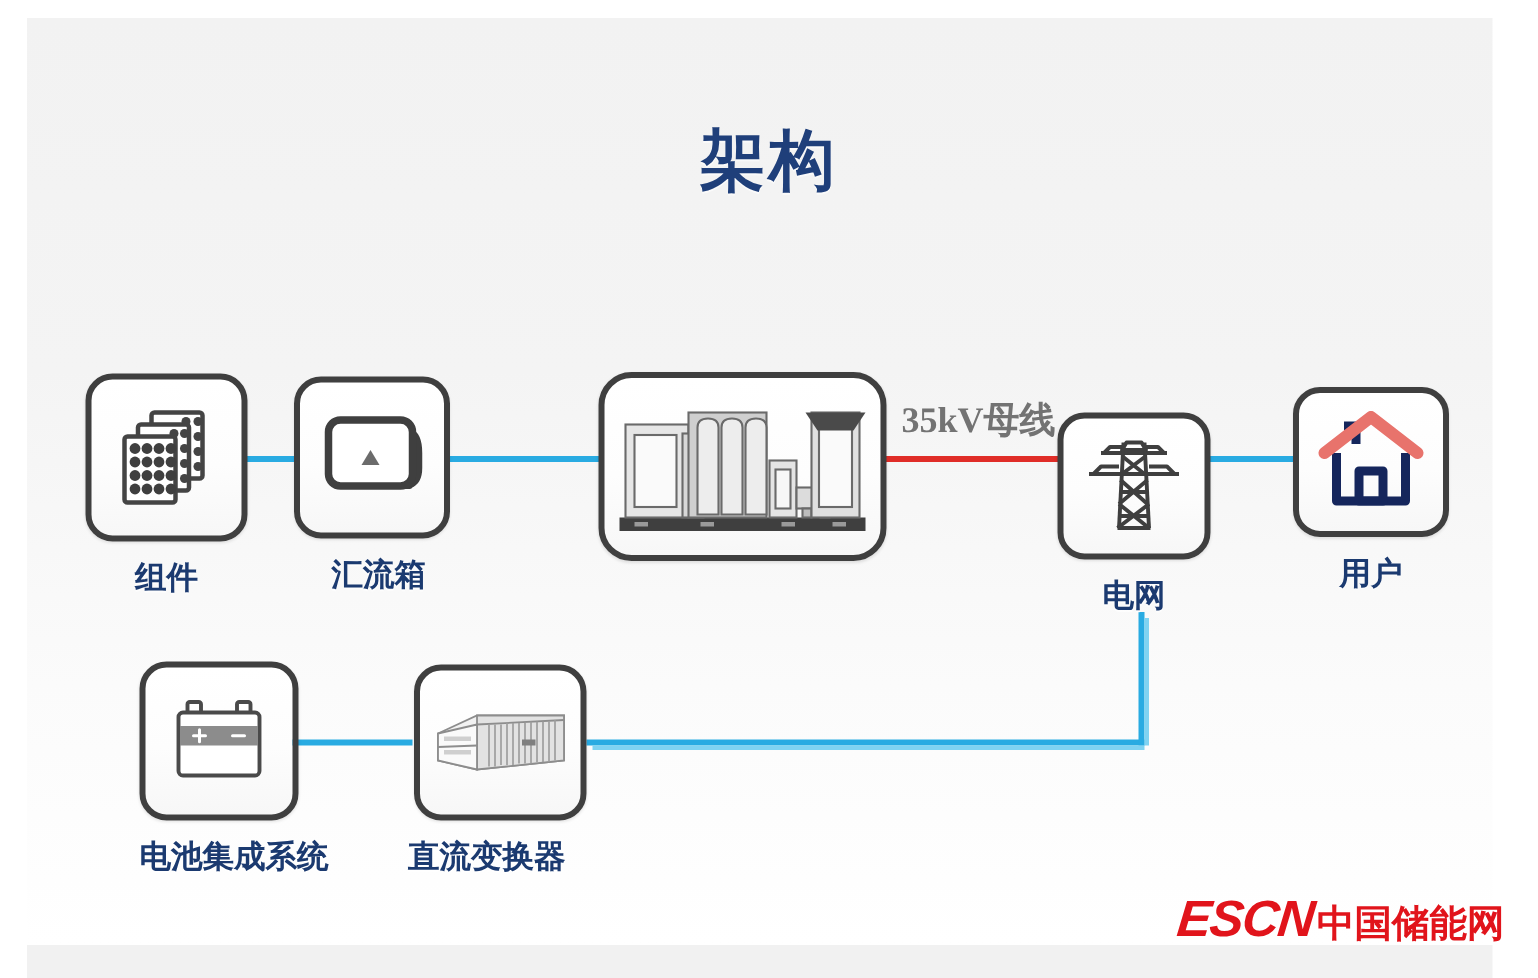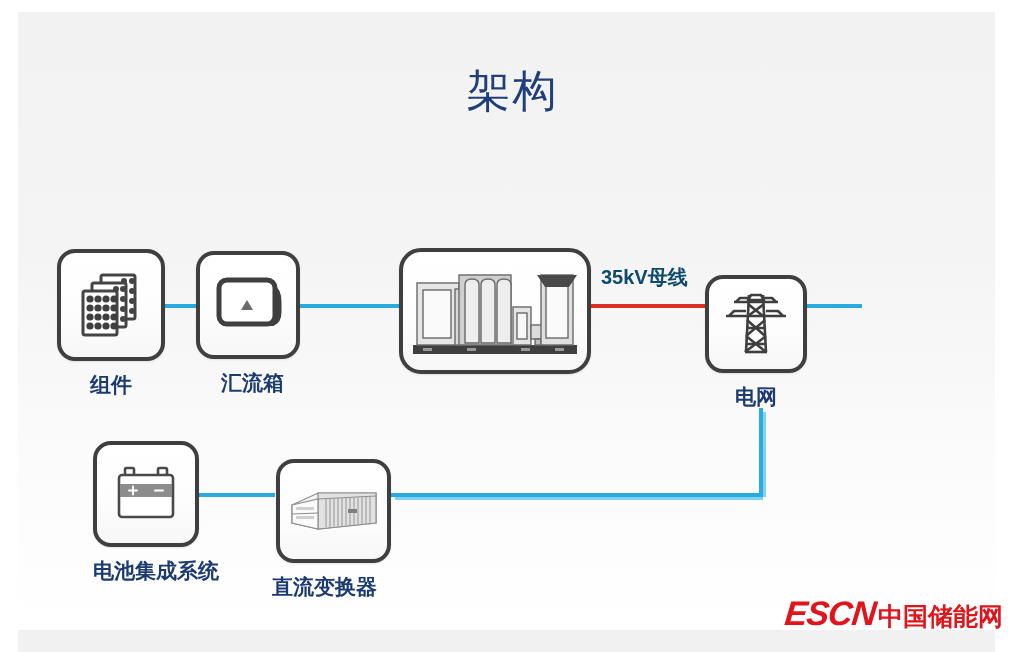--- a/index.html
+++ b/index.html
@@ -14,23 +14,23 @@
   .slide{
     position:absolute;left:18px;top:12px;width:977px;height:618px;
     background:linear-gradient(180deg,#f2f2f2 0%,#f4f4f4 38%,#fbfbfb 72%,#ffffff 100%);
   }
   .slide-strip{
     position:absolute;left:18px;top:630px;width:977px;height:22px;
     background:#f1f1f1;
   }
 
   .title{
-    position:absolute;left:0;top:62px;width:1025px;
+    position:absolute;left:0;top:78px;width:1025px;
     text-align:center;
-    font-size:44px;font-weight:normal;color:#1f3f7a;
+    font-size:44px;font-weight:bold;color:#1f3f7a;
     letter-spacing:2px;
     text-shadow:0 1px 0 rgba(255,255,255,.6);
   }
 
   
   .line{position:absolute;background:#29abe2;}
   .line.h{height:4px;}
   .line.v{width:4px;}
   .line.red{background:#e02d28;}
   .line-hi{position:absolute;background:#7fd3f2;}
@@ -51,22 +51,23 @@
     font-size:21px;font-weight:bold;color:#1b3a70;
     white-space:nowrap;
     text-shadow:0 1px 0 rgba(255,255,255,.7);
   }
   .caption.left{text-align:left;}
 
   .icon-wrap{position:absolute;inset:0;display:flex;align-items:center;justify-content:center;}
 
   .bus-label{
     position:absolute;
-    font-size:20px;font-weight:bold;color:#0c4a6e;
+    font-size:24px;font-weight:bold;color:#737373;
     white-space:nowrap;
+    font-family:Liberation Serif, serif;
   }
 
   
   .logo{
     position:absolute;right:22px;bottom:22px;
     display:flex;align-items:baseline;
     font-weight:bold;color:#e1141b;
     line-height:1;
   }
   .logo .en{font-size:34px;letter-spacing:-1px;font-style:italic;transform:skewX(-6deg);}
@@ -210,20 +211,35 @@
             <path d="M29 34 l18 16 M47 34 l-19 16"></path>
             <path d="M28 50 l20 16 M48 50 l-21 16"></path>
             <path d="M29 42 h18 M28 58 h20"></path>
           </g>
         </svg>
       </div>
     </div>
     <div class="caption">电网</div>
   </div>
 
+  <div class="node" style="left:862px;top:258px;width:104px;">
+    <div class="box" style="width:104px;height:100px;">
+      <div class="icon-wrap">
+        <svg width="74" height="68" viewBox="0 0 74 68">
+          <g fill="none" stroke="#15265c" stroke-width="6" stroke-linejoin="round">
+            <path d="M14 28 v32 h46 v-32"></path>
+            <rect x="29" y="40" width="16" height="20"></rect>
+            <path d="M19 10 h8 v12"></path>
+          </g>
+          <path d="M6 28 L37 4 L68 28" fill="none" stroke="#e8736c" stroke-width="8" stroke-linecap="round" stroke-linejoin="round"></path>
+        </svg>
+      </div>
+    </div>
+    <div class="caption">用户</div>
+  </div>
 
   <div class="node" style="left:57px;top:441px;width:106px;padding-left:36px;">
     <div class="box" style="width:106px;height:106px;">
       <div class="icon-wrap">
         <svg width="70" height="64" viewBox="0 0 70 64">
           <g stroke="#4a4a4a" stroke-width="2.6" fill="#ffffff">
             <rect x="14" y="6" width="9" height="8" rx="1.5"></rect>
             <rect x="47" y="6" width="9" height="8" rx="1.5"></rect>
             <rect x="8" y="13" width="54" height="42" rx="3"></rect>
           </g>
@@ -231,21 +247,21 @@
           <g stroke="#ffffff" stroke-width="2" stroke-linecap="round">
             <path d="M18 28.5 h8 M22 24.5 v8"></path>
             <path d="M44 28.5 h8"></path>
           </g>
         </svg>
       </div>
     </div>
     <div class="caption">电池集成系统</div>
   </div>
 
-  <div class="node" style="left:276px;top:443px;width:115px;margin-top:16px;">
+  <div class="node" style="left:276px;top:443px;width:115px;">
     <div class="box" style="width:115px;height:104px;">
       <div class="icon-wrap">
         <svg width="92" height="56" viewBox="0 0 92 56">
           <g stroke="#8d8d8d" stroke-width="1.2">
             <path d="M4 22 L30 10 L88 10 L88 40 L30 46 L4 40 Z" fill="#f2f2f2"></path>
             <path d="M30 10 L88 10 L88 40 L30 46 Z" fill="#e2e2e2"></path>
             <path d="M4 22 L30 16 L30 46 L4 40 Z" fill="#fafafa"></path>
             <path d="M30 16 L88 13" fill="none"></path>
             <path d="M4 31 L30 30" fill="none"></path>
           </g>

